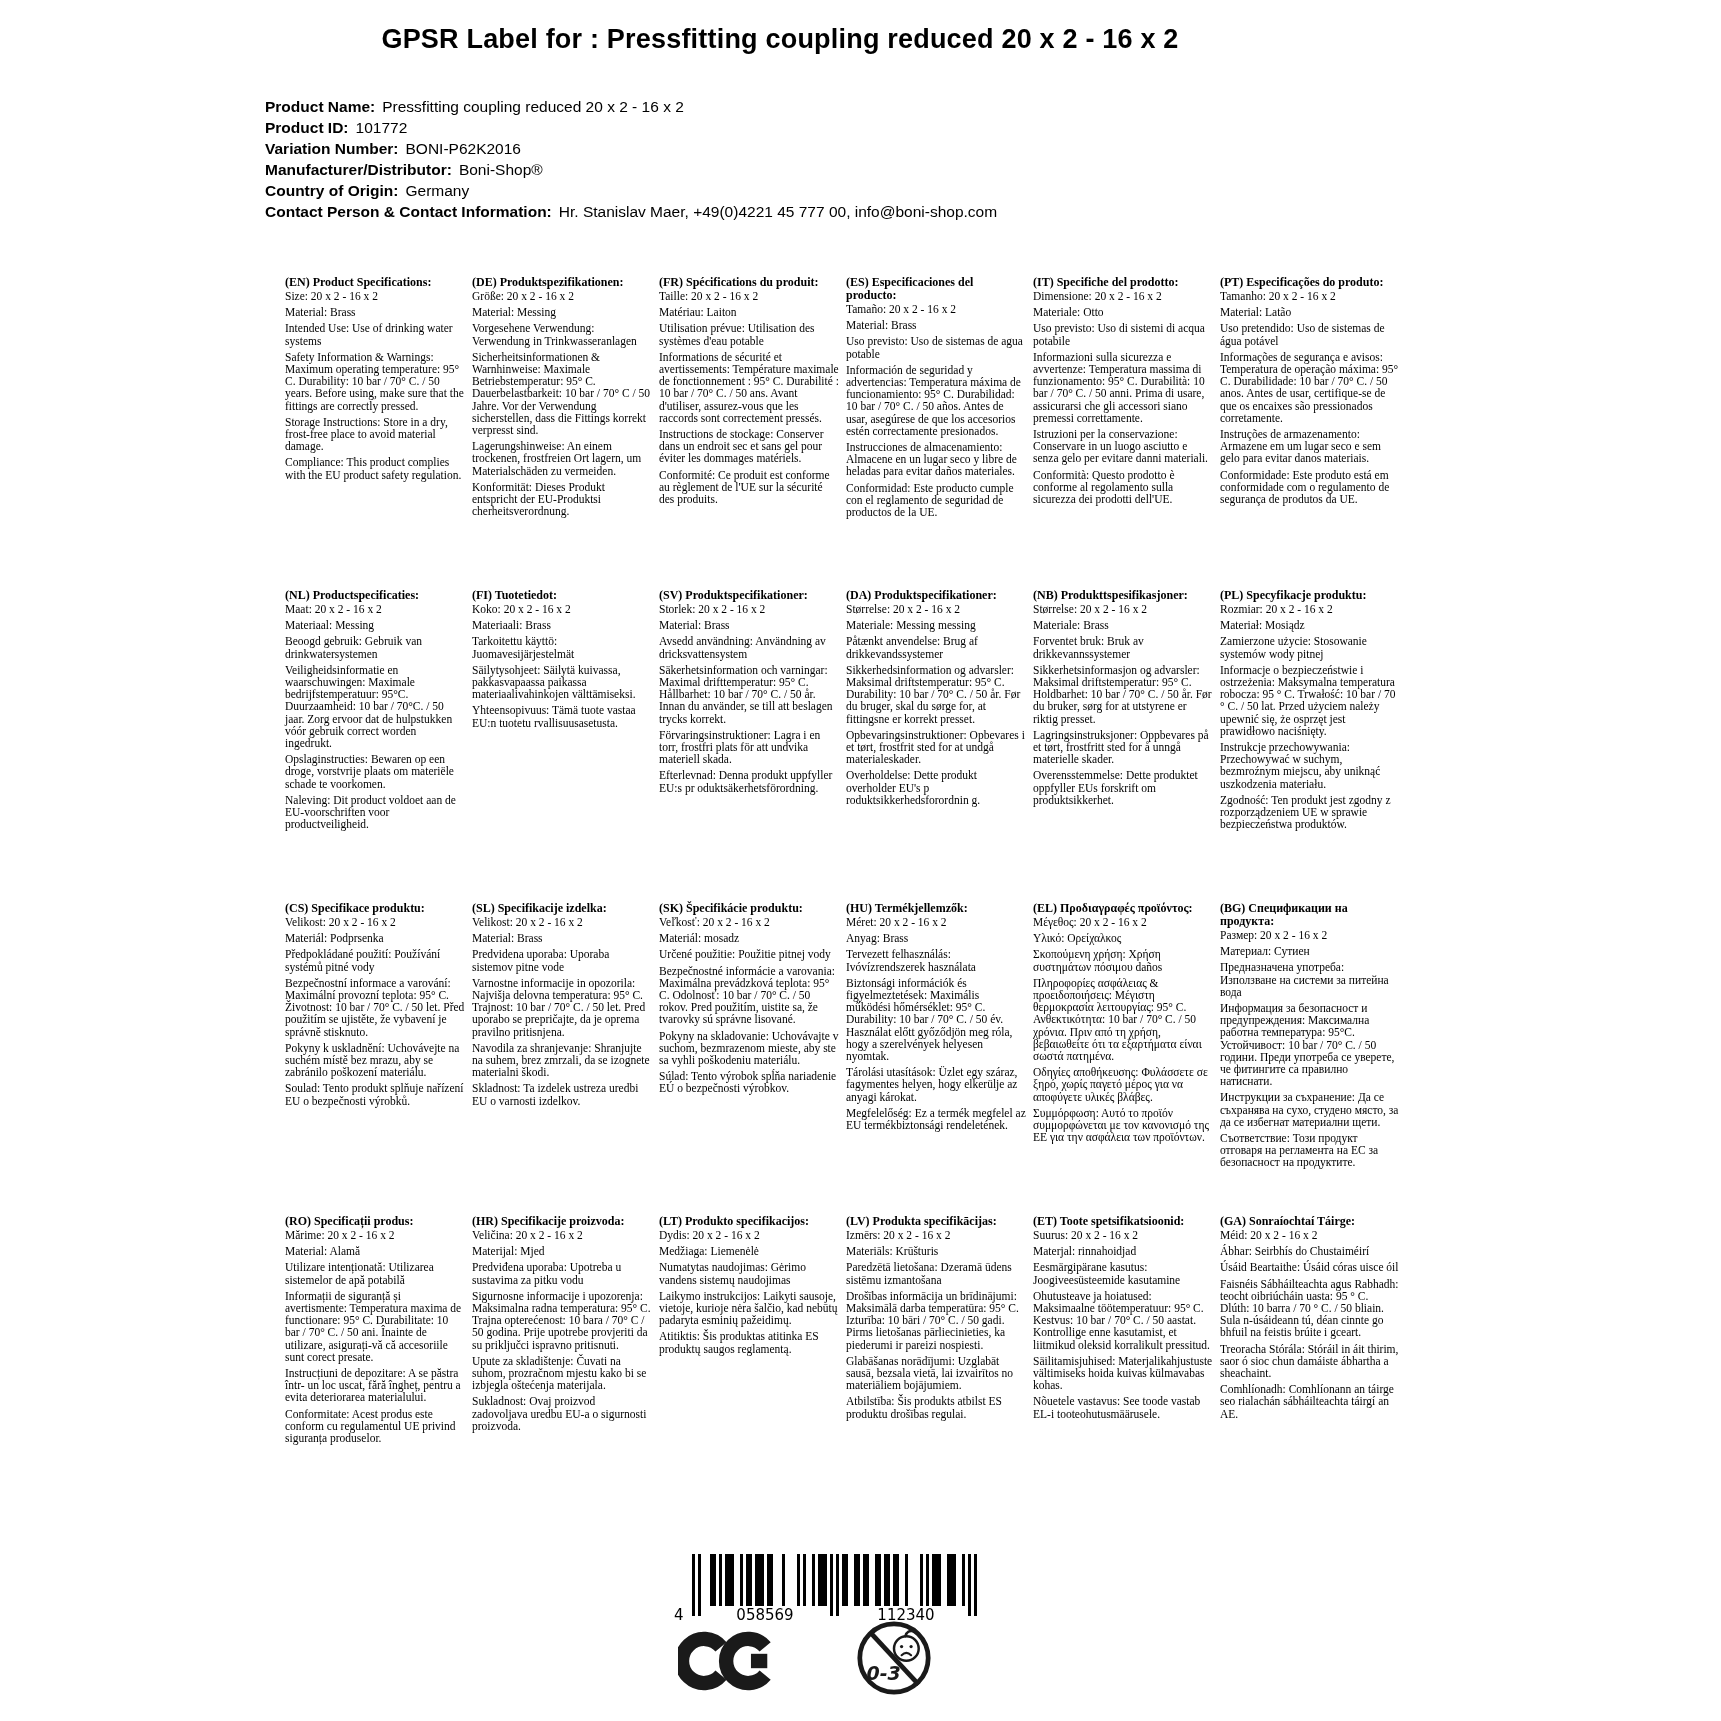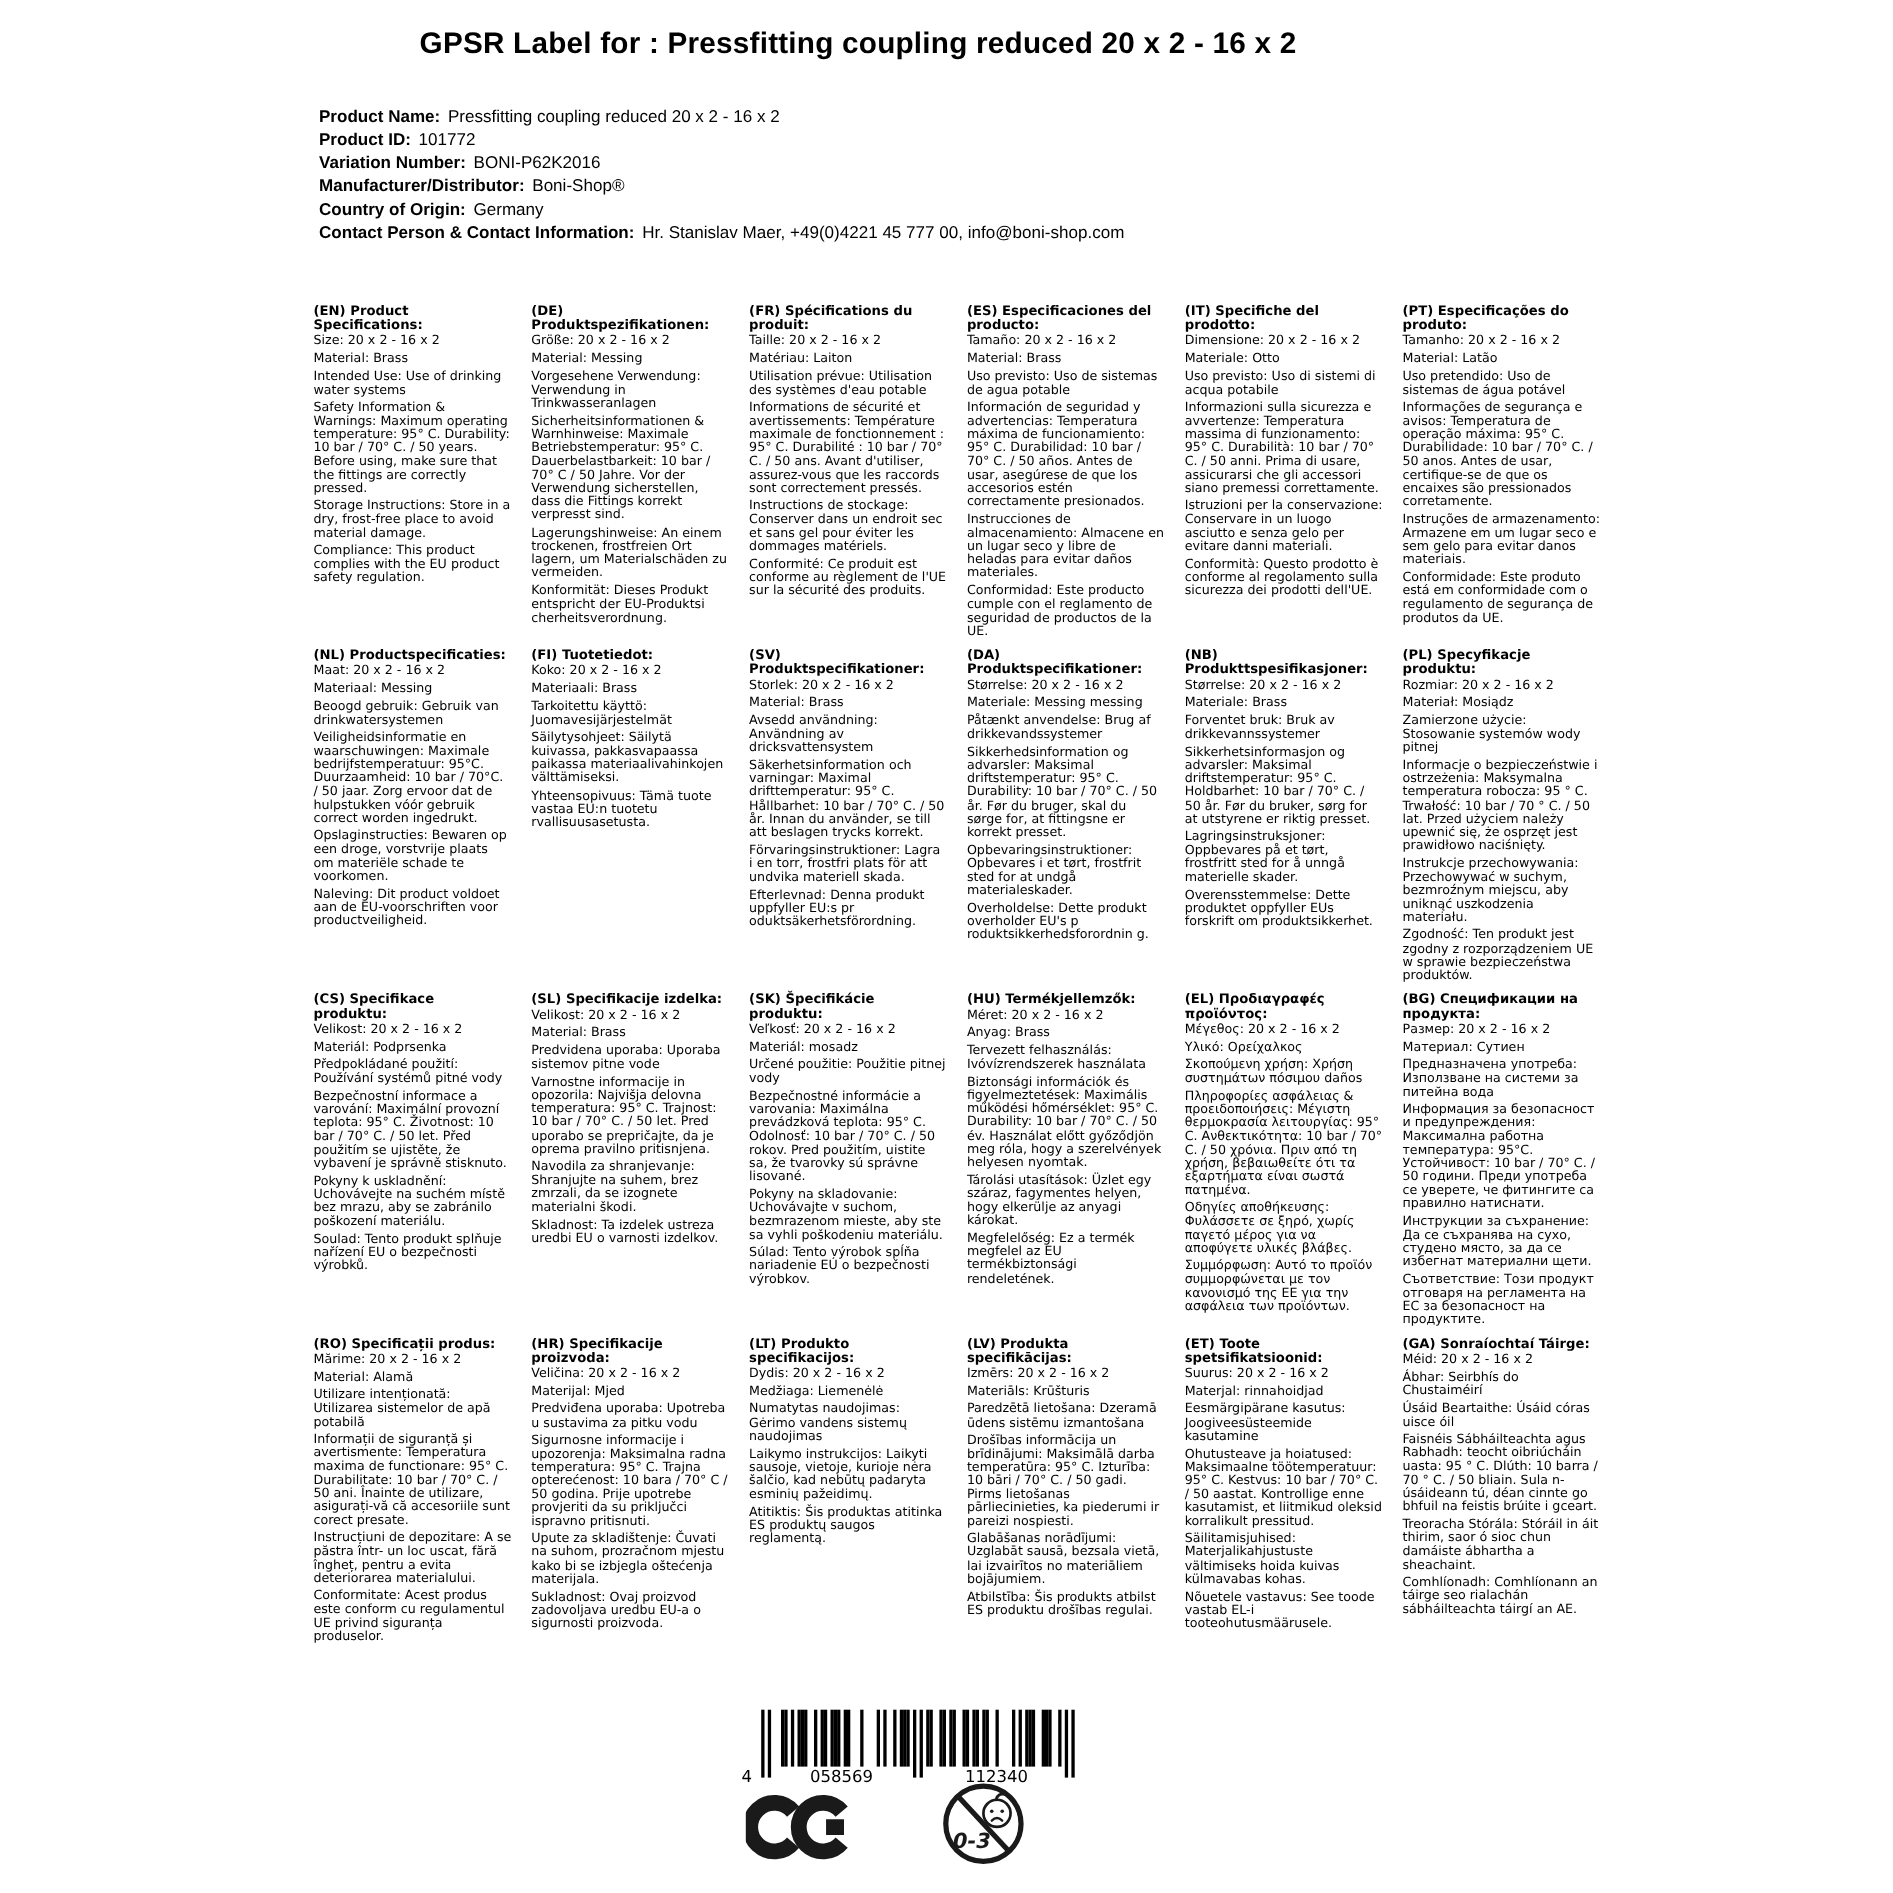--- a/index.html
+++ b/index.html
@@ -2,26 +2,26 @@
 <html><head>
 <meta charset="utf-8">
 <style>
   html,body{margin:0;padding:0;background:#fff;}
   .page{position:relative;width:1721px;height:1721px;background:#ffffff;color:#000;
         font-family:"DejaVu Sans",sans-serif;overflow:hidden;}
   .doc-title{position:absolute;left:0;top:24px;width:1560px;text-align:center;
              font-family:"Liberation Sans",sans-serif;font-weight:bold;font-size:27px;letter-spacing:.2px;}
   .info-block{position:absolute;left:265px;top:96px;font-family:"Liberation Sans",sans-serif;
               font-size:15.5px;line-height:21px;}
-  .info-row{white-space:nowrap;margin-left:25px;}
+  .info-row{white-space:nowrap;}
   .info-label{font-weight:bold;}
   .info-value{font-weight:normal;margin-left:7px;}
   .lang-grid{position:absolute;left:285px;top:276px;display:grid;
-             grid-template-columns:repeat(6,180px);column-gap:18px;
-             grid-template-rows:313px 313px 313px auto;}
+             grid-template-columns:repeat(6,180px);column-gap:7px;
+             grid-template-rows:313px 313px 313px auto;font-family:Liberation Serif, serif;}
   .lang-cell{overflow:visible;}
   .lang-heading{margin:0 0 1px 0;font-size:12px;font-weight:bold;line-height:13px;}
   .lang-body p{margin:0;font-size:11.5px;line-height:12.2px;}
   .lang-body p + p{margin-top:4px;}
   .lang-body p.first{margin-top:0;}
   .barcode{position:absolute;left:672px;top:1554px;}
   .barcode svg text{font-family:"DejaVu Sans",sans-serif;font-size:15px;fill:#000;}
   .ce-mark{position:absolute;left:678px;top:1630px;}
   .age-warning{position:absolute;left:856px;top:1620px;font-style:italic;}
 </style>

